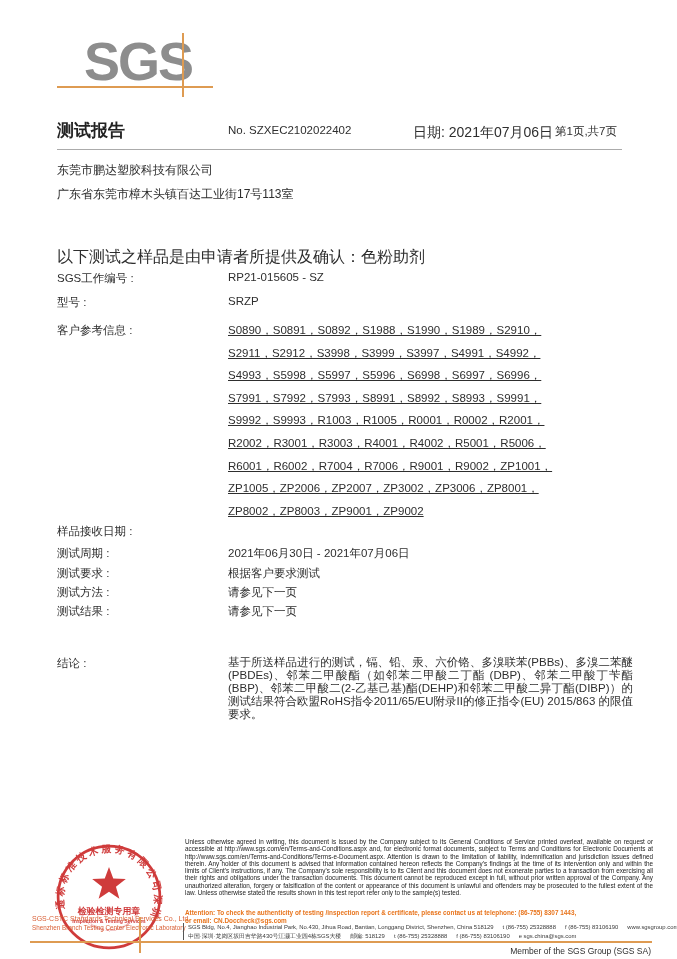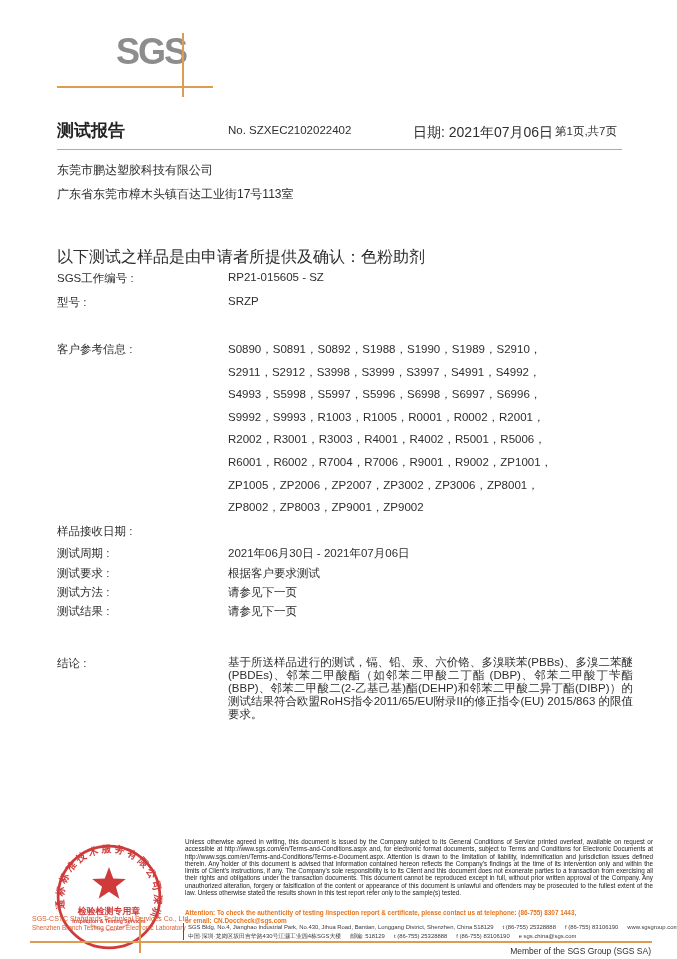--- a/index.html
+++ b/index.html
@@ -4,38 +4,38 @@
 <style>
   html,body{margin:0;padding:0;background:#e8e8e8;}
   .page{
     position:relative;width:677px;height:959px;background:#ffffff;
     margin:0 auto;overflow:hidden;
     font-family:"Liberation Sans","DejaVu Sans",sans-serif;
     color:#2e2e2e;
   }
   .abs{position:absolute;}
   
-  .logo-text{left:84px;top:34px;font-size:36px;font-weight:700;letter-spacing:-2px;color:#8d8d8d;line-height:1;margin-left:32px;}
+  .logo-text{left:84px;top:34px;font-size:54px;font-weight:700;letter-spacing:-2px;color:#8d8d8d;line-height:1;}
   .logo-hline{left:57px;top:86px;width:156px;height:2px;background:#de9b52;}
   .logo-vline{left:182px;top:33px;width:2px;height:64px;background:#de9b52;}
   
   .doc-title{left:57px;top:119px;font-size:17px;font-weight:700;color:#222;}
   .report-no{left:228px;top:124px;font-size:11.5px;}
   .report-date{left:413px;top:124px;font-size:14px;}
   .report-page{left:555px;top:124px;font-size:11.5px;}
   .header-divider{left:57px;top:149px;width:565px;height:1px;background:#ababab;}
   
   .company{left:57px;top:162px;font-size:12px;}
   .address{left:57px;top:186px;font-size:12px;}
   
   .statement{left:57px;top:247px;font-size:16px;text-align:right;}
   .row{position:absolute;left:57px;width:576px;display:flex;font-size:11.5px;}
   .lbl{flex:0 0 171px;width:171px;}
   .val{flex:1;}
-  .ref-line{height:22.6px;line-height:22.6px;white-space:nowrap;}
+  .ref-line{height:22.6px;line-height:22.6px;white-space:nowrap;text-decoration:underline;}
   .conclusion-val{line-height:13px;text-align:justify;}
   
   .stamp{left:55px;top:843px;width:108px;height:108px;opacity:.92;}
   .stamp-co1{left:32px;top:915px;font-size:7px;color:#d95f35;white-space:nowrap;}
   .stamp-co2{left:32px;top:924px;font-size:6.3px;color:#d95f35;white-space:nowrap;}
   .disclaimer{left:185px;top:838px;width:468px;font-size:6.35px;line-height:7.3px;text-align:justify;color:#1c1c1c;}
   .attention{left:185px;top:909px;width:468px;font-size:6.4px;line-height:7.6px;font-weight:700;color:#e8741c;}
   .addr-block{left:183px;top:923px;width:470px;border-left:1.5px solid #555;padding-left:4px;box-sizing:border-box;}
   .addr-line{display:flex;gap:9px;font-size:5.9px;line-height:8.6px;color:#3a3a3a;white-space:nowrap;}
   .footer-hline{left:30px;top:941px;width:622px;height:2px;background:#de9b52;}
@@ -65,26 +65,27 @@
   <div class="row" style="top:271px">
     <span class="lbl">SGS工作编号 :</span>
     <span class="val">RP21-015605 - SZ</span>
   </div>
 
   <div class="row" style="top:295px">
     <span class="lbl">型号 :</span>
     <span class="val">SRZP</span>
   </div>
 
-  <div class="row" style="top:338px">
+  <div class="row" style="top:319px">
     <span class="lbl" style="line-height:22.6px">客户参考信息 :</span>
     <span class="val">
       <div class="ref-line">S0890，S0891，S0892，S1988，S1990，S1989，S2910，</div>
       <div class="ref-line">S2911，S2912，S3998，S3999，S3997，S4991，S4992，</div>
       <div class="ref-line">S4993，S5998，S5997，S5996，S6998，S6997，S6996，</div>
+      <div class="ref-line">S7991，S7992，S7993，S8991，S8992，S8993，S9991，</div>
       <div class="ref-line">S9992，S9993，R1003，R1005，R0001，R0002，R2001，</div>
       <div class="ref-line">R2002，R3001，R3003，R4001，R4002，R5001，R5006，</div>
       <div class="ref-line">R6001，R6002，R7004，R7006，R9001，R9002，ZP1001，</div>
       <div class="ref-line">ZP1005，ZP2006，ZP2007，ZP3002，ZP3006，ZP8001，</div>
       <div class="ref-line">ZP8002，ZP8003，ZP9001，ZP9002</div>
     </span>
   </div>
 
   <div class="row" style="top:524px">
     <span class="lbl">样品接收日期 :</span>

